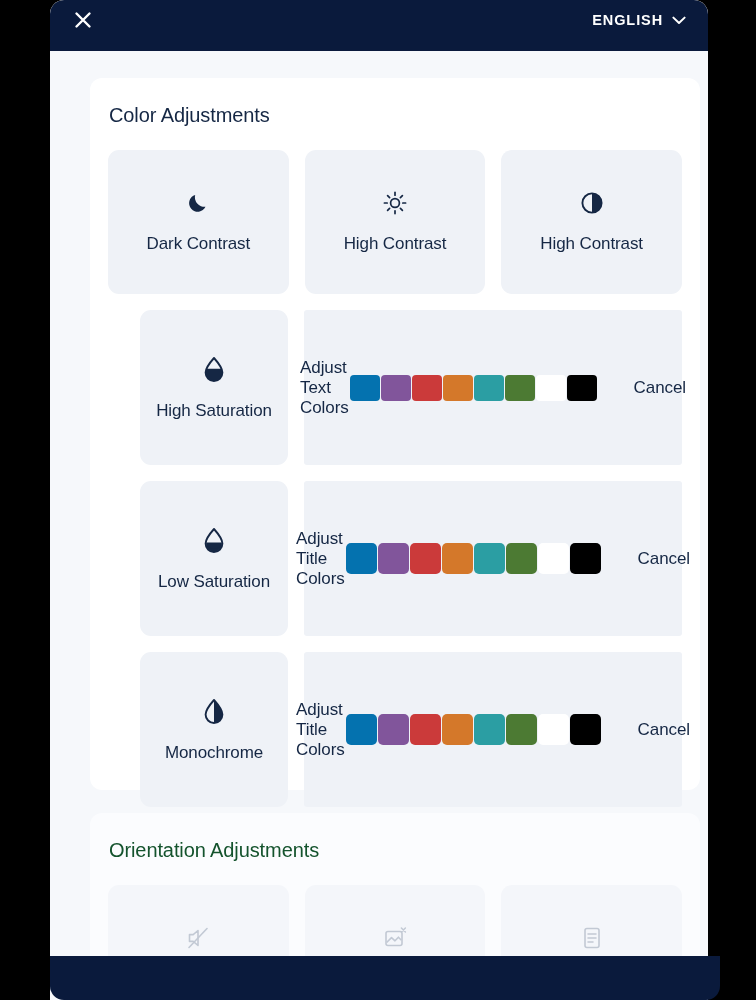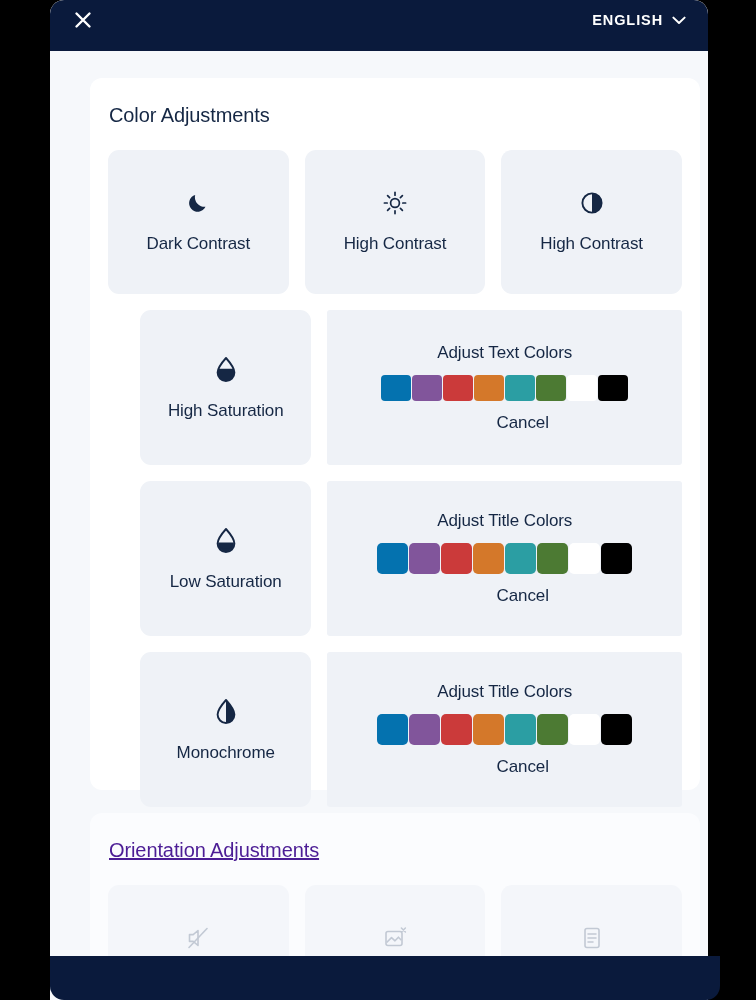--- a/index.html
+++ b/index.html
@@ -91,24 +91,24 @@
     text-align: center;
     letter-spacing: -0.1px;
   }
 
   
   .swatch-panel {
     width: 378px; height: 155px;
     background: #eff2f7;
     border-radius: 3px;
     display: flex;
-    flex-direction: column;
+    flex-direction: row;
     align-items: center;
     justify-content: center;
-    gap: 12px;
+    gap: 1px;
   }
   .swatch-title {
     font-size: 17px;
     color: #152744;
     letter-spacing: -0.1px;
   }
   .swatch-strip { display: flex; gap: 1px; }
   .swatch {
     width: 31px; height: 31px;
     border-radius: 5px;
@@ -123,21 +123,21 @@
     margin-left: 36px;
   }
 
   
   #card-orientation {
     top: 762px;
     height: 220px;
     background: #fbfcfe;
     opacity: 1;
   }
-  #card-orientation .section-title { color: #4c1d95; text-decoration: underline; }
+  #card-orientation .section-title { color: #14532d; }
   #card-orientation .tile { background: #f4f6fa; cursor: default; }
   #card-orientation .tile-label { color: #c2c9d4; }
 
   
   #footer {
     position: absolute;
     left: 50px; top: 956px;
     width: 670px; height: 44px;
     background: #0a1a3c;
     border-radius: 0 0 14px 14px;

